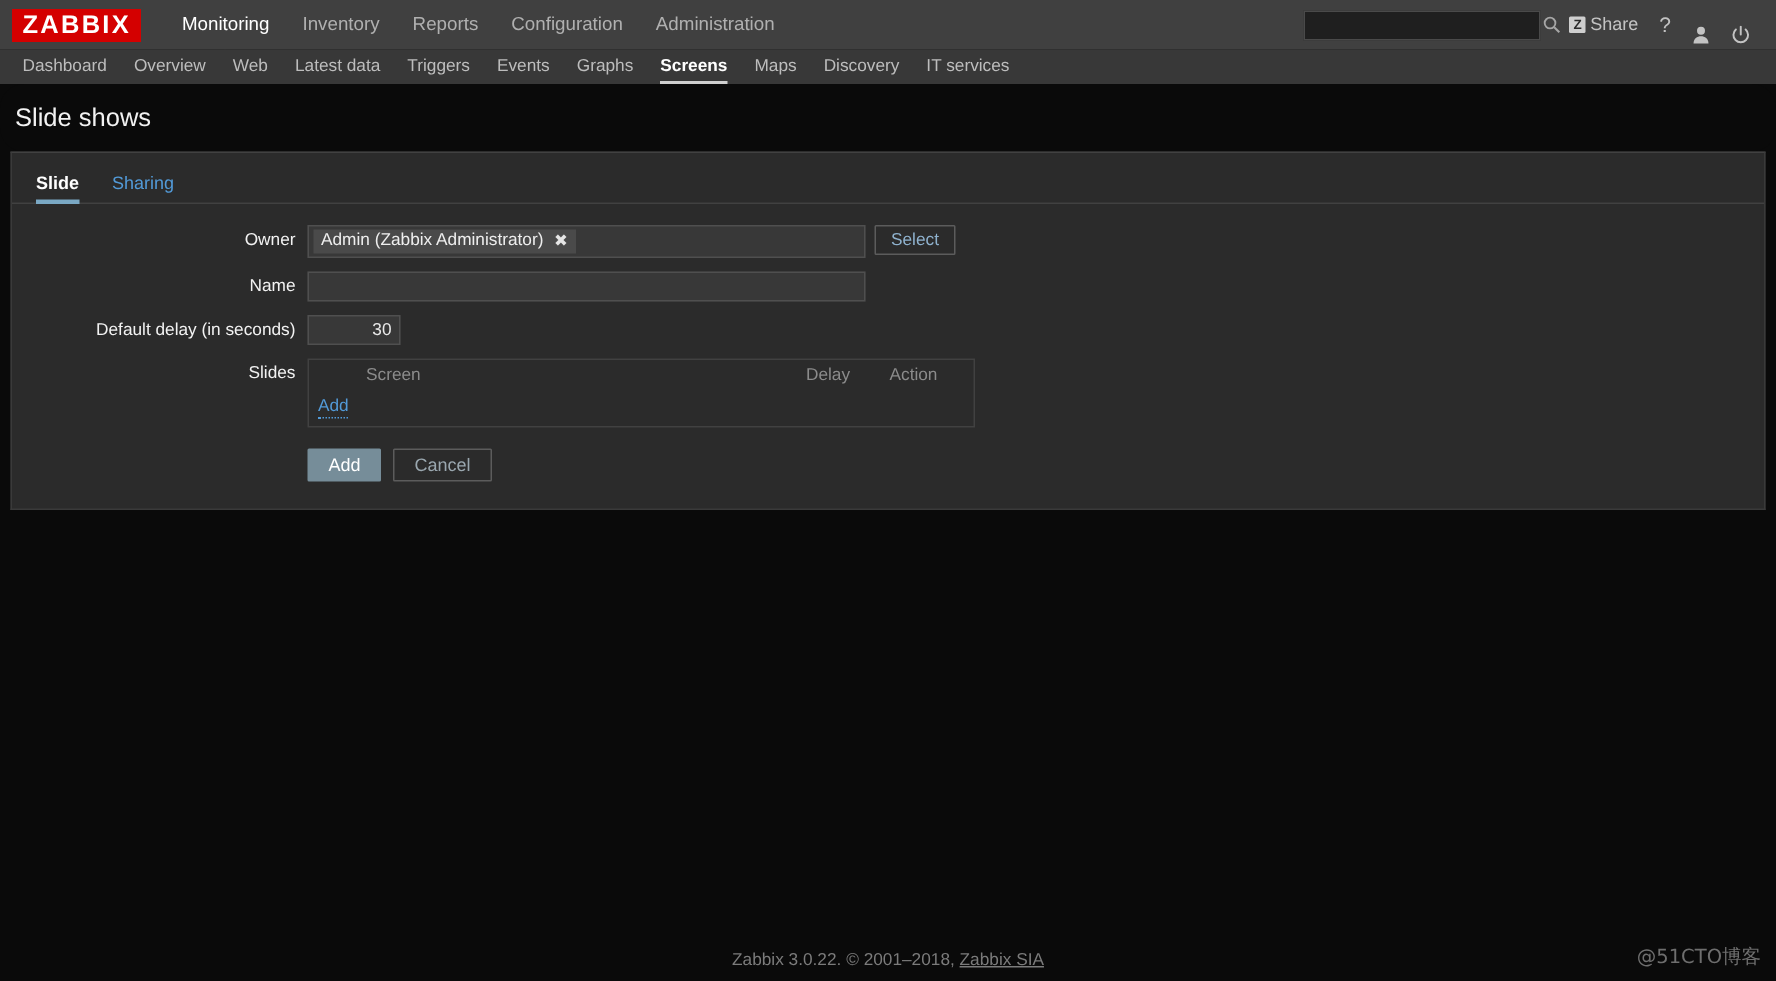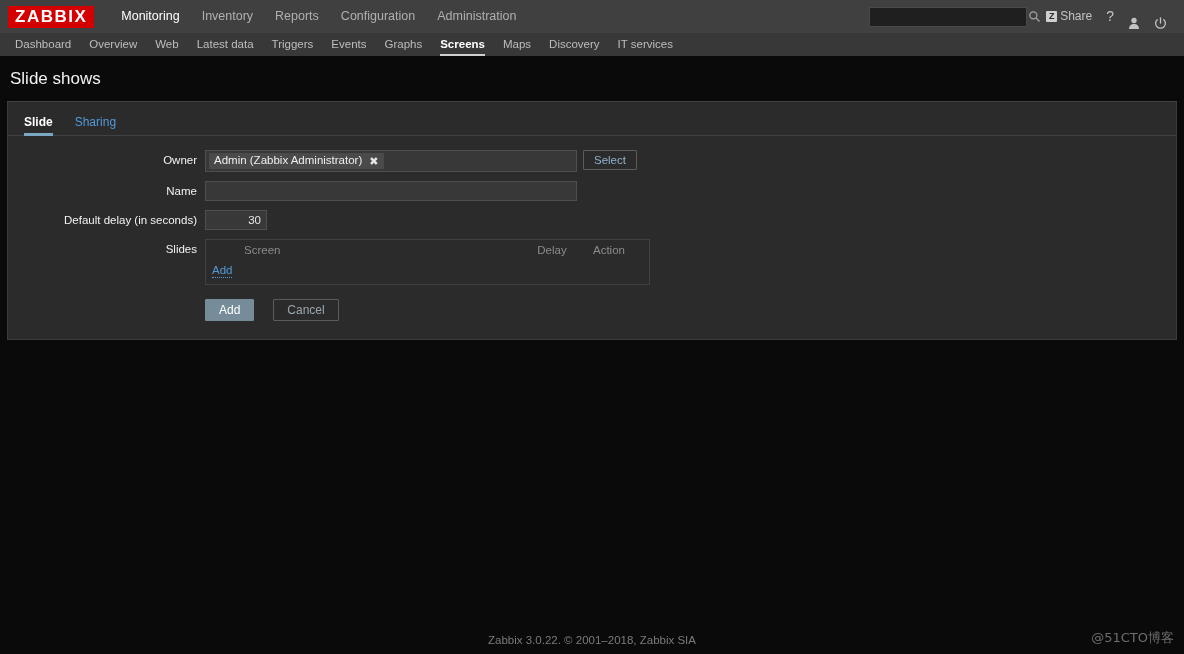--- a/index.html
+++ b/index.html
@@ -317,21 +317,20 @@
     font-size: 12px;
   }
   .btn-cancel {
     background: transparent;
     border: 1px solid #5c5c5c;
     color: #9aa7af;
     height: 22px;
     line-height: 20px;
     padding: 0 13px;
     font-size: 12px;
-    margin-left: 11px;
   }
 
   .select-wrap { margin-left: 6px; }
 
   
   .slides-table {
     width: 445px;
     border: 1px solid #414141;
     background: #2b2b2b;
   }
@@ -372,20 +371,21 @@
   .pagefooter {
     position: absolute;
     left: 0; right: 0;
     bottom: 8px;
     text-align: center;
     font-size: 11.5px;
     color: #7b7b7b;
   }
   .pagefooter a {
     color: #7b7b7b;
+    text-decoration: underline;
   }
   .watermark {
     position: absolute;
     right: 10px;
     bottom: 7px;
     font-size: 13px;
     color: #6e6e6e;
     font-family: "DejaVu Sans", sans-serif;
     user-select: none;
   }

